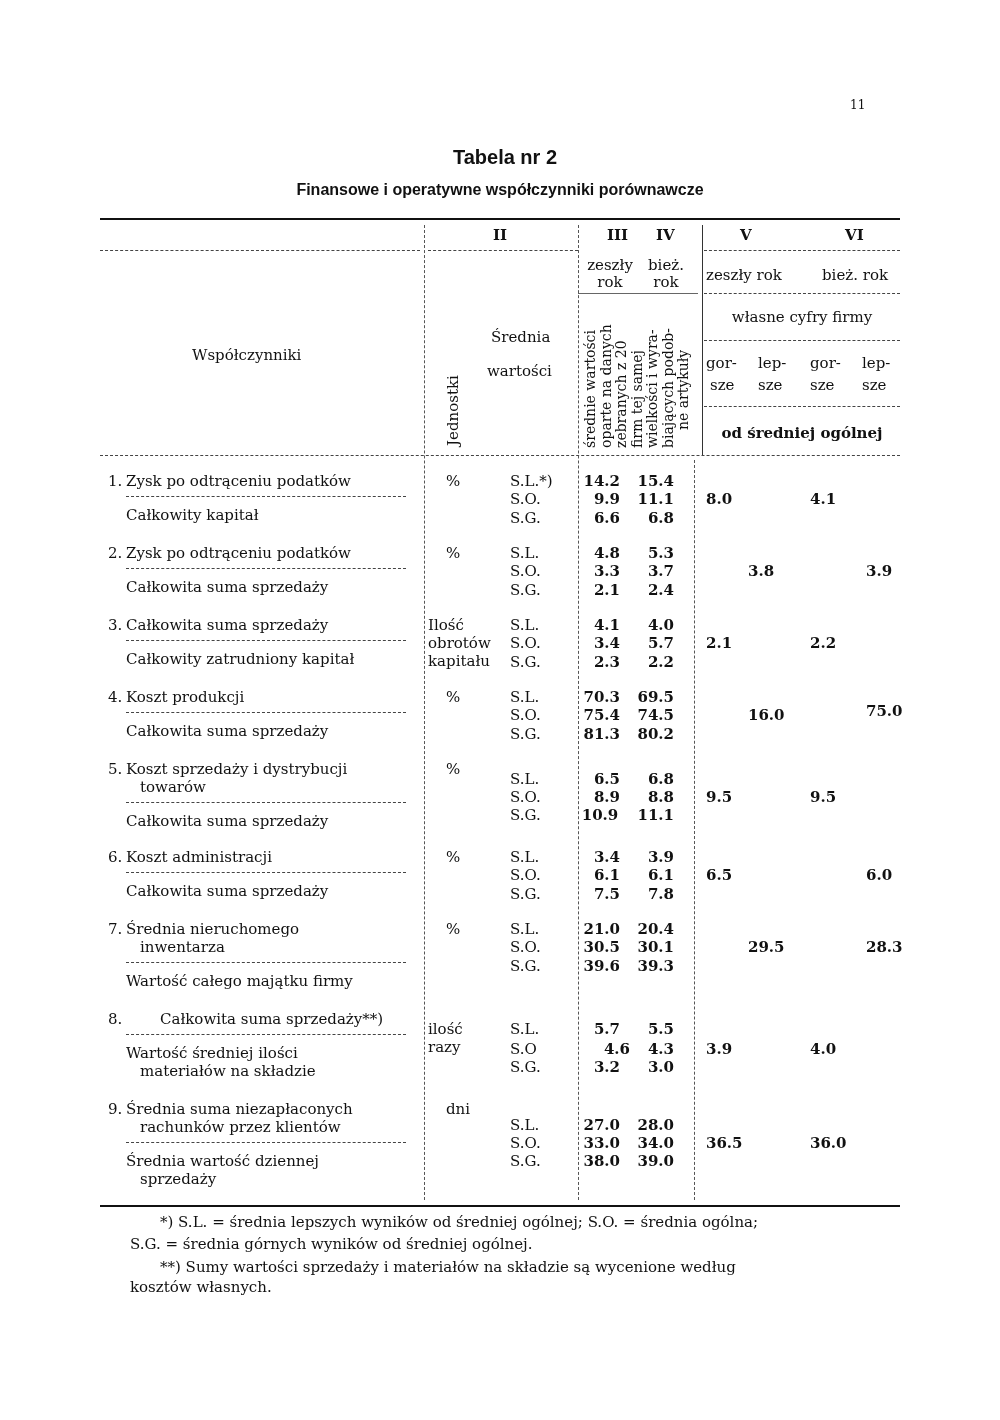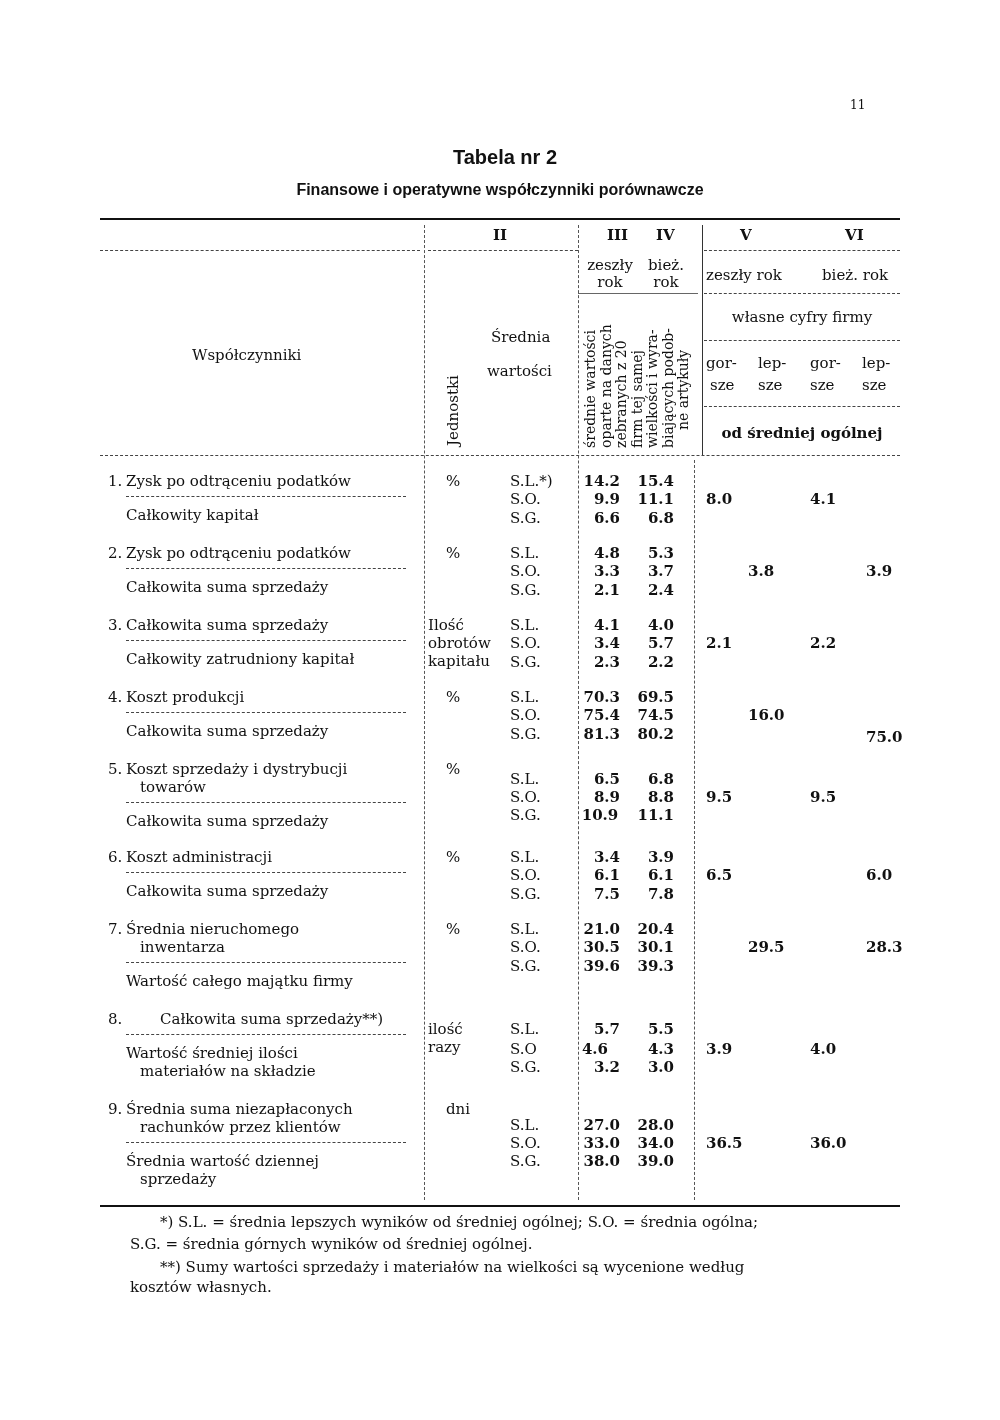--- a/index.html
+++ b/index.html
@@ -135,21 +135,21 @@
     <div class="t" style="left:510px;top:688px;">S.L.</div>
     <div class="t r b" style="left:580px;top:688px;width:40px;">70.3</div>
     <div class="t r b" style="left:632px;top:688px;width:42px;">69.5</div>
     <div class="t" style="left:510px;top:706px;">S.O.</div>
     <div class="t r b" style="left:580px;top:706px;width:40px;">75.4</div>
     <div class="t r b" style="left:632px;top:706px;width:42px;">74.5</div>
     <div class="t" style="left:510px;top:725px;">S.G.</div>
     <div class="t r b" style="left:580px;top:725px;width:40px;">81.3</div>
     <div class="t r b" style="left:632px;top:725px;width:42px;">80.2</div>
     <div class="t b" style="left:748px;top:706px;">16.0</div>
-    <div class="t b" style="left:866px;top:728px;">75.0</div>
+    <div class="t b" style="left:866px;top:702px;">75.0</div>
     <div class="t" style="left:108px;top:760px;">5.</div>
     <div class="t" style="left:126px;top:760px;">Koszt sprzedaży i dystrybucji</div>
     <div class="t" style="left:140px;top:778px;">towarów</div>
     <div class="hline " style="left:126px;top:802px;width:280px;"></div>
     <div class="t" style="left:126px;top:812px;">Całkowita suma sprzedaży</div>
     <div class="t" style="left:446px;top:760px;">%</div>
     <div class="t" style="left:510px;top:770px;">S.L.</div>
     <div class="t r b" style="left:580px;top:770px;width:40px;">6.5</div>
     <div class="t r b" style="left:632px;top:770px;width:42px;">6.8</div>
     <div class="t" style="left:510px;top:788px;">S.O.</div>
@@ -197,21 +197,21 @@
     <div class="t" style="left:126px;top:1010px;margin-left:34px;">Całkowita suma sprzedaży**)</div>
     <div class="hline " style="left:126px;top:1034px;width:280px;"></div>
     <div class="t" style="left:126px;top:1044px;">Wartość średniej ilości</div>
     <div class="t" style="left:140px;top:1062px;">materiałów na składzie</div>
     <div class="t" style="left:428px;top:1020px;">ilość</div>
     <div class="t" style="left:428px;top:1038px;">razy</div>
     <div class="t" style="left:510px;top:1020px;">S.L.</div>
     <div class="t r b" style="left:580px;top:1020px;width:40px;">5.7</div>
     <div class="t r b" style="left:632px;top:1020px;width:42px;">5.5</div>
     <div class="t" style="left:510px;top:1040px;">S.O</div>
-    <div class="t r b" style="left:568px;top:1040px;width:40px;">4.6</div>
+    <div class="t r b" style="left:580px;top:1040px;width:40px;padding-left:10px;">4.6</div>
     <div class="t r b" style="left:632px;top:1040px;width:42px;">4.3</div>
     <div class="t" style="left:510px;top:1058px;">S.G.</div>
     <div class="t r b" style="left:580px;top:1058px;width:40px;">3.2</div>
     <div class="t r b" style="left:632px;top:1058px;width:42px;">3.0</div>
     <div class="t b" style="left:706px;top:1040px;">3.9</div>
     <div class="t b" style="left:810px;top:1040px;">4.0</div>
     <div class="t" style="left:108px;top:1100px;">9.</div>
     <div class="t" style="left:126px;top:1100px;">Średnia suma niezapłaconych</div>
     <div class="t" style="left:140px;top:1118px;">rachunków przez klientów</div>
     <div class="hline " style="left:126px;top:1142px;width:280px;"></div>
@@ -226,14 +226,14 @@
     <div class="t r b" style="left:632px;top:1134px;width:42px;">34.0</div>
     <div class="t" style="left:510px;top:1152px;">S.G.</div>
     <div class="t r b" style="left:580px;top:1152px;width:40px;">38.0</div>
     <div class="t r b" style="left:632px;top:1152px;width:42px;">39.0</div>
     <div class="t b" style="left:706px;top:1134px;">36.5</div>
     <div class="t b" style="left:810px;top:1134px;">36.0</div>
   </div>
 
 <div class="foot" style="left:160px; top:1213px;">*) S.L. = średnia lepszych wyników od średniej ogólnej; S.O. = średnia ogólna;</div>
 <div class="foot" style="left:130px; top:1235px;">S.G. = średnia górnych wyników od średniej ogólnej.</div>
-<div class="foot" style="left:160px; top:1258px;">**) Sumy wartości sprzedaży i materiałów na wielkości są wycenione według</div>
+<div class="foot" style="left:160px; top:1258px;">**) Sumy wartości sprzedaży i materiałów na składzie są wycenione według</div>
 <div class="foot" style="left:130px; top:1278px;">kosztów własnych.</div>
 
 </body></html>

